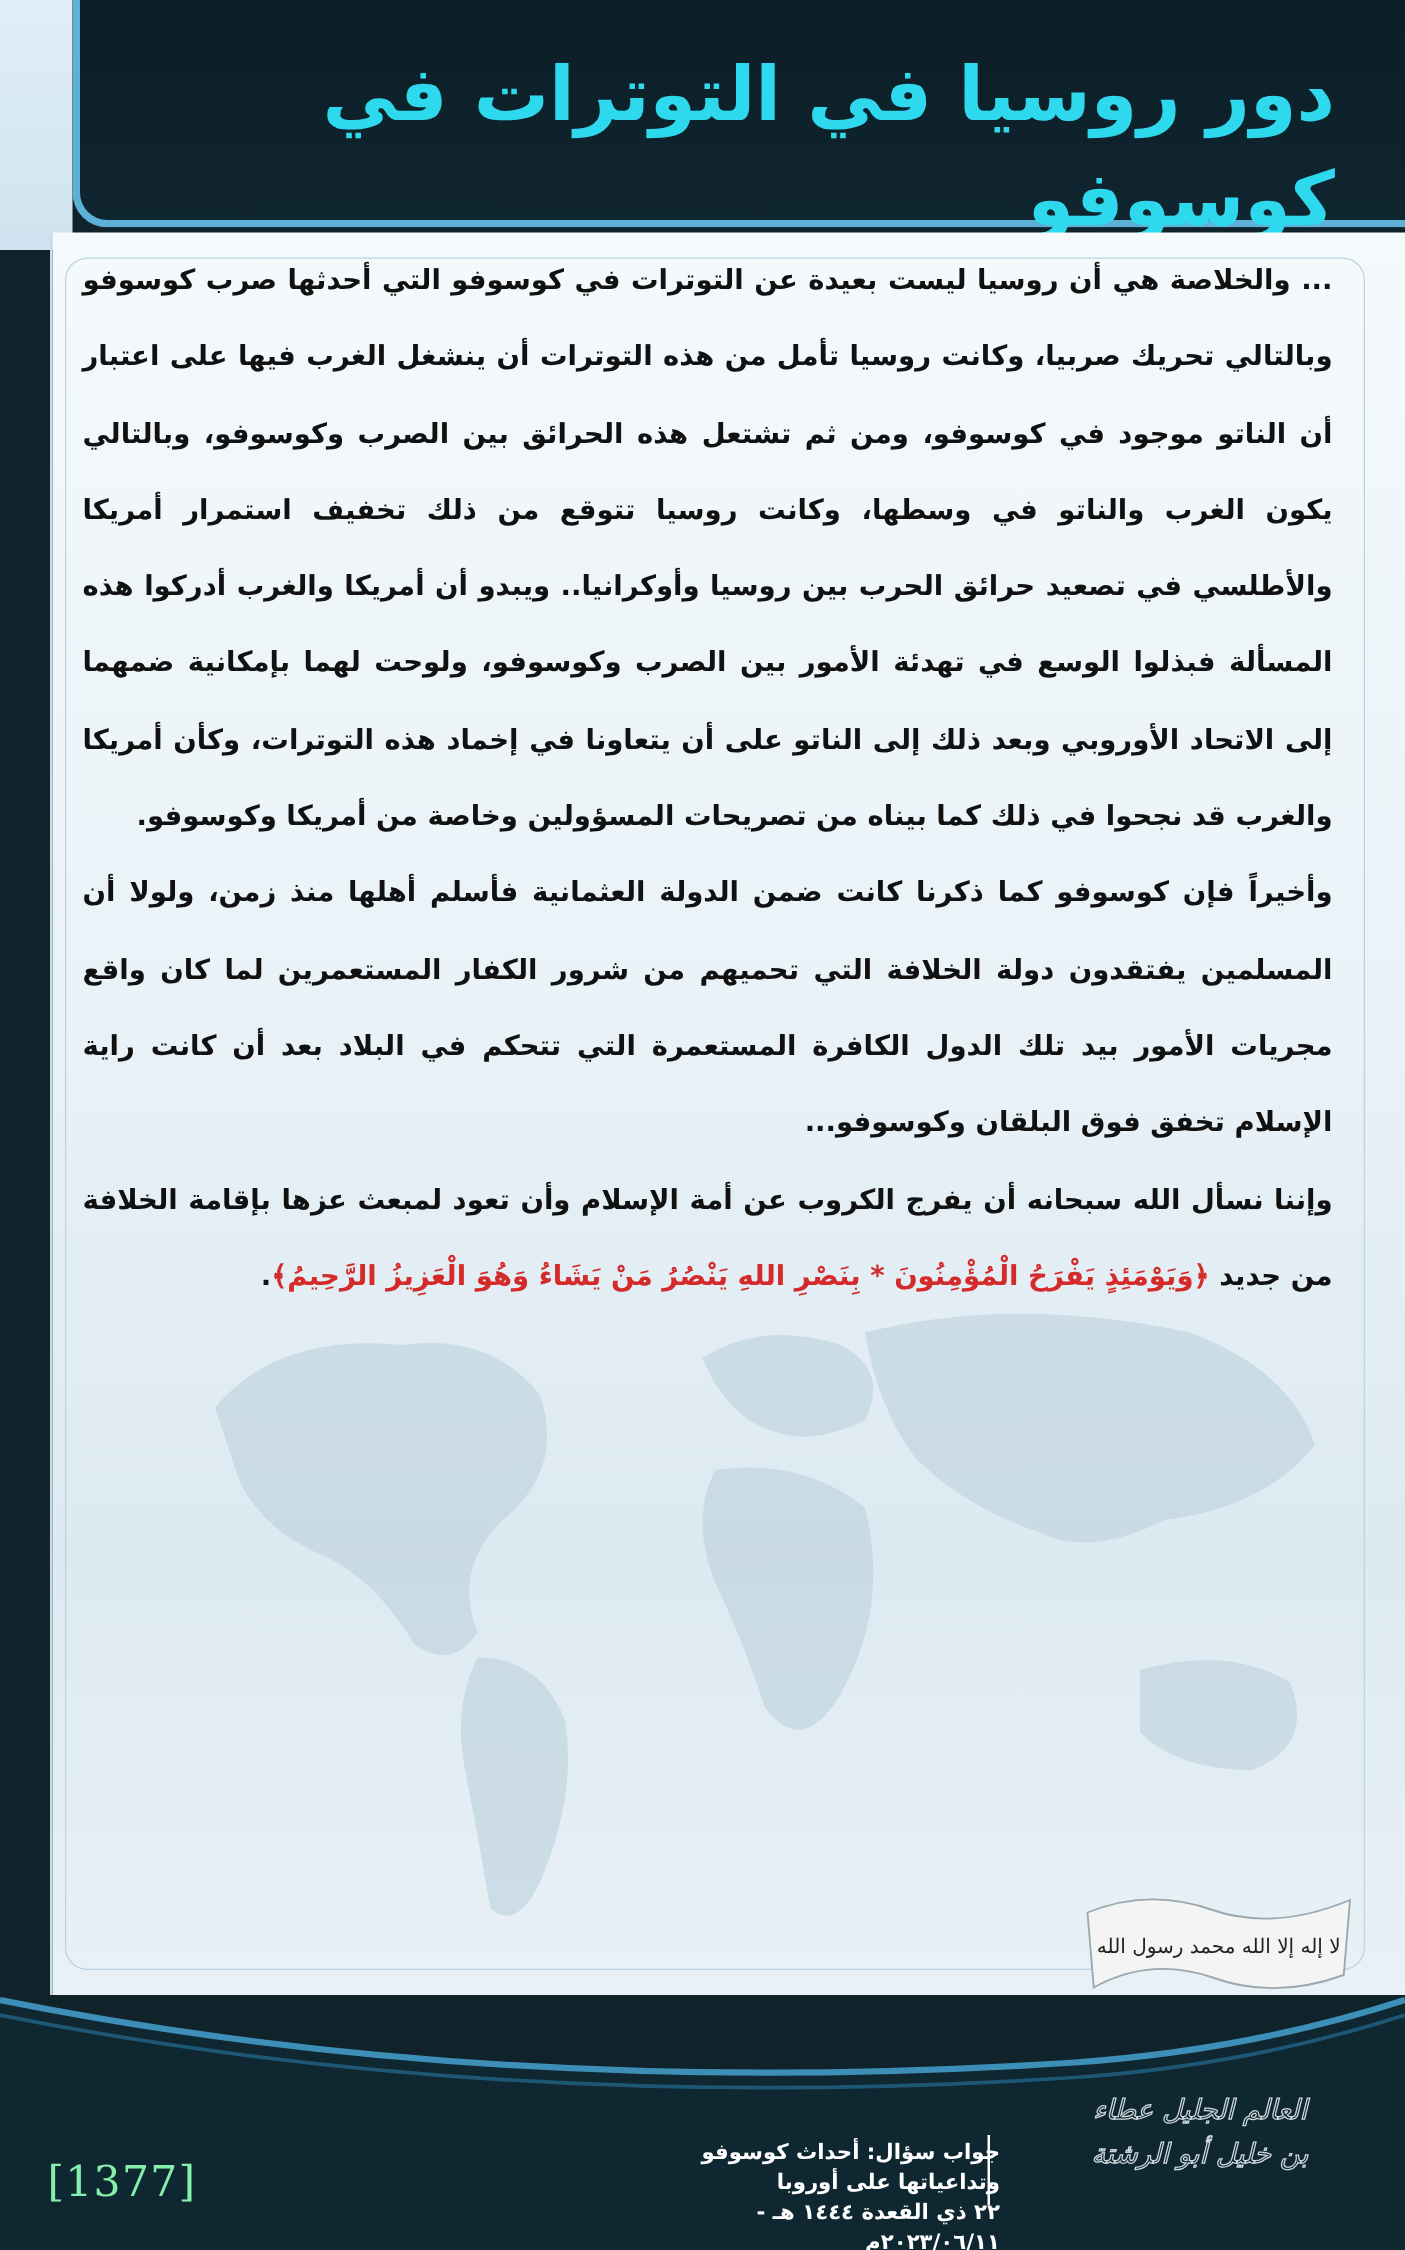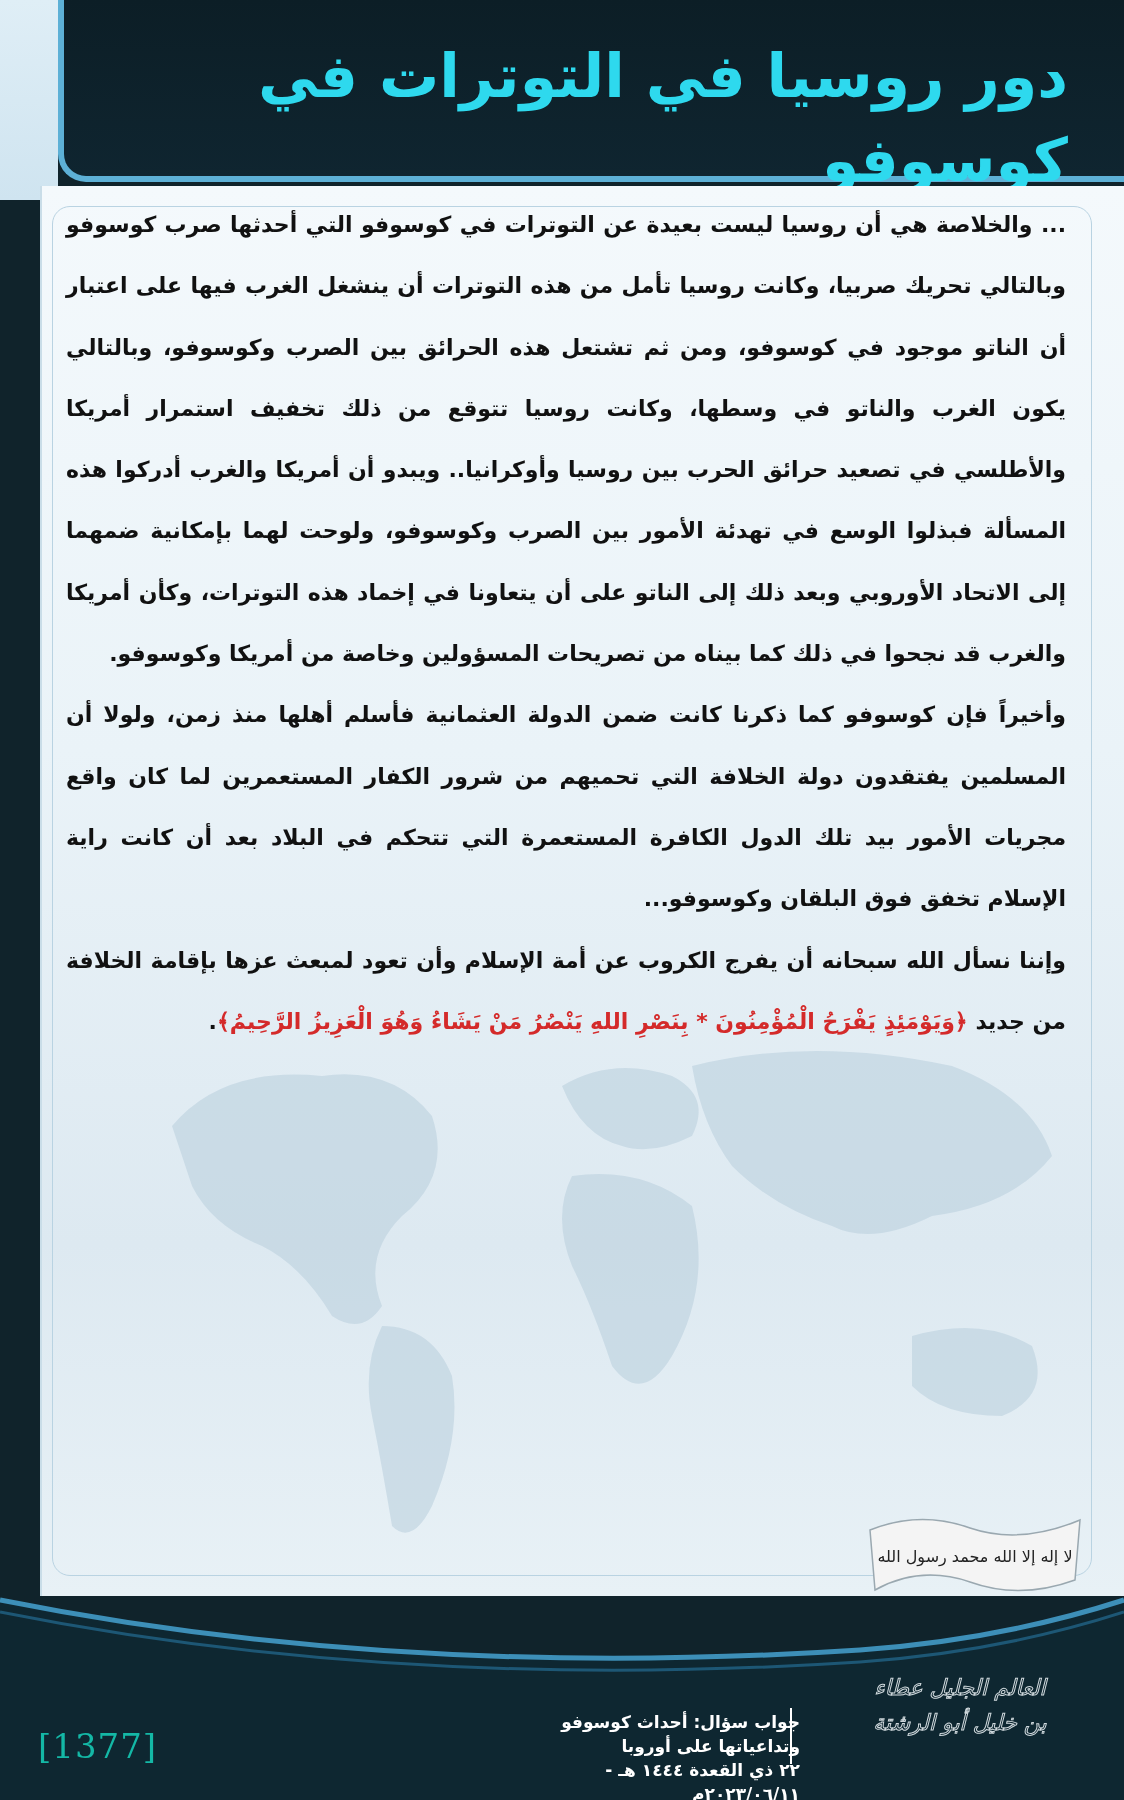--- a/index.html
+++ b/index.html
@@ -54,21 +54,21 @@
     .body-text p { margin: 0; }
     .verse { color: #d42a2a; }
     .footer {
       position: absolute; left: 0; top: 1560px; width: 1124px; height: 240px;
     }
     .footer-curve {
       position: absolute; left: 0; top: 0; width: 1124px; height: 240px;
     }
     .page-number {
       position: absolute; left: 38px; top: 1726px;
-      color: #14b8a6; font-size: 34px; font-family: "DejaVu Serif", serif;
+      color: #86efac; font-size: 34px; font-family: "DejaVu Serif", serif;
       letter-spacing: 1px;
     }
     .caption {
       position: absolute; left: 500px; top: 1710px; width: 300px;
       direction: rtl; text-align: right; color: #ffffff;
       font-size: 17px; line-height: 24px; font-weight: bold;
     }
     .caption-divider {
       position: absolute; left: 790px; top: 1708px; width: 2px; height: 56px;
       background: #ffffff;

